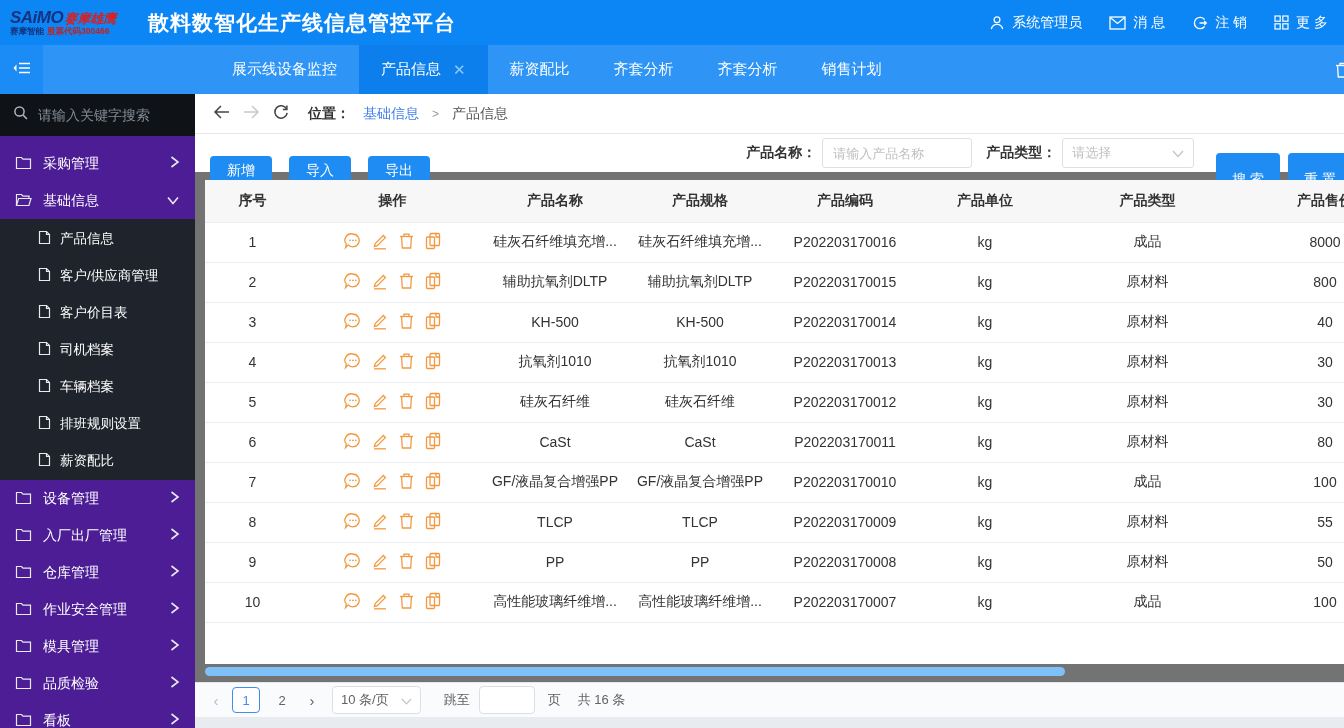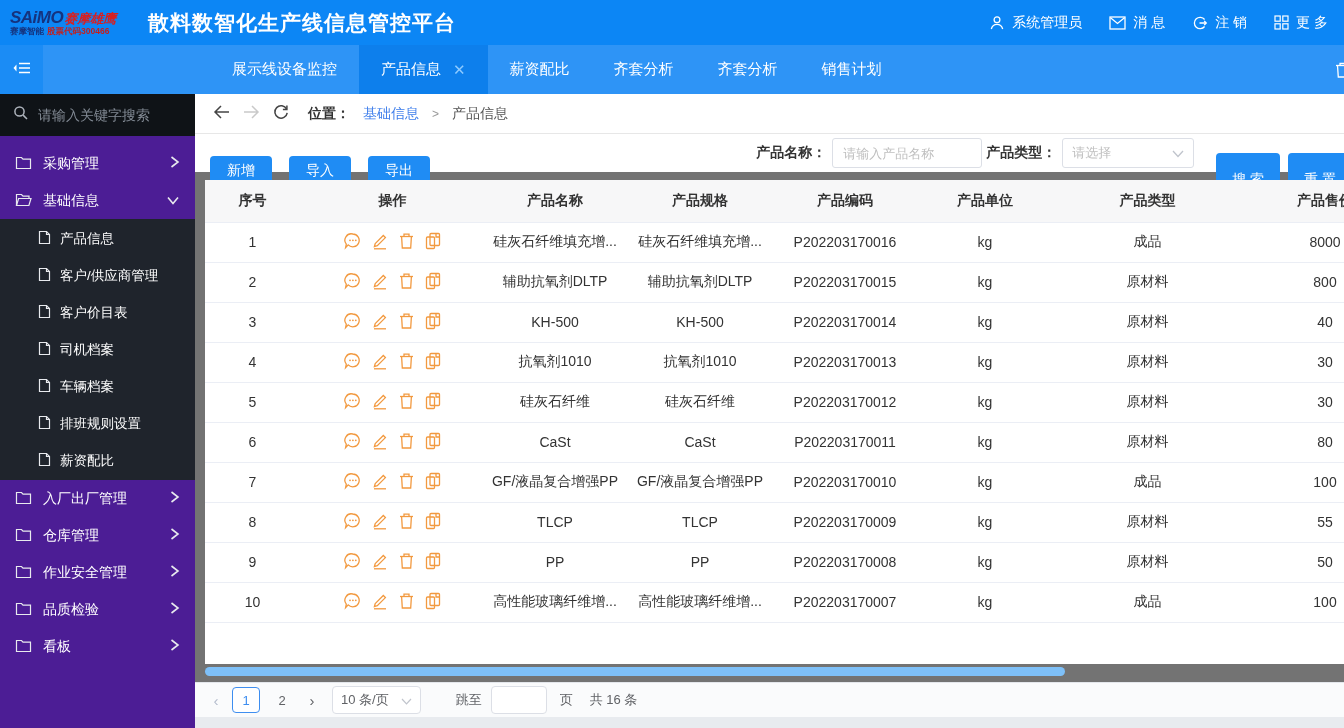--- a/index.html
+++ b/index.html
@@ -51,21 +51,21 @@
   .crumb .loc { font-weight:bold; color:#333; margin-left:6px; }
   .crumb .link { color:#3E7EEB; cursor:pointer; }
   .crumb .sep { color:#999; font-size:12px; }
   .crumb .cur { color:#555; }
   .crumb svg { cursor:pointer; }
 
   .toolbar { height:38px; background:#fff; display:flex; align-items:center; padding-left:15px; flex:0 0 auto; margin-bottom:8px; }
   .btn { height:30px; border:none; border-radius:4px; background:#1F8CF4; color:#fff; font-size:14px; padding:0 17px; margin-right:17px; cursor:pointer; font-family:inherit; white-space:nowrap;margin-top:36px; }
   .filters { margin-left:auto; display:flex; align-items:center; margin-right:-8px; }
   .flabel { font-size:14px; font-weight:bold; color:#333; white-space:nowrap; margin-right:6px; }
-  .filters input { width:150px; height:30px; border:1px solid #DCDFE6; border-radius:3px; padding:0 10px; font-size:13px; font-family:inherit; outline:none; margin-right:4px; }
+  .filters input { width:150px; height:30px; border:1px solid #DCDFE6; border-radius:3px; padding:0 10px; font-size:13px; font-family:inherit; outline:none; margin-right:14px; }
   .filters input::placeholder { color:#BFBFBF; }
   .selbox { width:132px; height:30px; border:1px solid #DCDFE6; border-radius:3px; background:#fff; display:flex; align-items:center; padding:0 9px; color:#BFBFBF; font-size:13px; margin-right:14px; cursor:pointer; }
   .selbox .sv { margin-left:auto; }
   .btn.compact { margin-right:0; margin-left:8px; padding:18px 16px; }
 
   .card { flex:1 1 auto; background:#fff; margin-left:10px; overflow:hidden; }
   table { width:1205px; border-collapse:collapse; table-layout:fixed; text-align:center; }
   thead th { height:42px; background:#F7F7F8; font-size:14px; font-weight:bold; color:#333; border-bottom:1px solid #EBEEF5; white-space:nowrap; overflow:hidden; }
   tbody td { height:40px; font-size:14px; color:#333; border-bottom:1px solid #EBEEF5; white-space:nowrap; overflow:hidden; }
   .ops { display:inline-flex; gap:9px; align-items:center; }
@@ -267,20 +267,31 @@
                   <path d="M8.5 1.5 V4.5 H11.5" fill="none" stroke="#E8EAEE" stroke-width="1.2"></path>
                 </svg></span>
     <span>薪资配比</span>
   </div>
           </div>
           <div class="mgroup">
     <span class="fc"><svg width="17" height="15" viewBox="0 0 17 15">
                 <path d="M1.5 13.5 V2.5 H6.5 L8 4.2 H15.5 V13.5 Z" fill="none" stroke="#E8EAEE" stroke-width="1.2"></path>
               </svg></span>
 
+    <span>设备管理</span>
+    <span class="chev cr"><svg width="11" height="14" viewBox="0 0 11 14">
+                <path d="M2.5 2 9 7 2.5 12" fill="none" stroke="#E8EAEE" stroke-width="1.6"></path>
+              </svg></span>
+
+  </div>
+          <div class="mgroup">
+    <span class="fc"><svg width="17" height="15" viewBox="0 0 17 15">
+                <path d="M1.5 13.5 V2.5 H6.5 L8 4.2 H15.5 V13.5 Z" fill="none" stroke="#E8EAEE" stroke-width="1.2"></path>
+              </svg></span>
+
     <span>入厂出厂管理</span>
     <span class="chev cr"><svg width="11" height="14" viewBox="0 0 11 14">
                 <path d="M2.5 2 9 7 2.5 12" fill="none" stroke="#E8EAEE" stroke-width="1.6"></path>
               </svg></span>
 
   </div>
           <div class="mgroup">
     <span class="fc"><svg width="17" height="15" viewBox="0 0 17 15">
                 <path d="M1.5 13.5 V2.5 H6.5 L8 4.2 H15.5 V13.5 Z" fill="none" stroke="#E8EAEE" stroke-width="1.2"></path>
               </svg></span>
@@ -290,20 +301,31 @@
                 <path d="M2.5 2 9 7 2.5 12" fill="none" stroke="#E8EAEE" stroke-width="1.6"></path>
               </svg></span>
 
   </div>
           <div class="mgroup">
     <span class="fc"><svg width="17" height="15" viewBox="0 0 17 15">
                 <path d="M1.5 13.5 V2.5 H6.5 L8 4.2 H15.5 V13.5 Z" fill="none" stroke="#E8EAEE" stroke-width="1.2"></path>
               </svg></span>
 
     <span>作业安全管理</span>
+    <span class="chev cr"><svg width="11" height="14" viewBox="0 0 11 14">
+                <path d="M2.5 2 9 7 2.5 12" fill="none" stroke="#E8EAEE" stroke-width="1.6"></path>
+              </svg></span>
+
+  </div>
+          <div class="mgroup">
+    <span class="fc"><svg width="17" height="15" viewBox="0 0 17 15">
+                <path d="M1.5 13.5 V2.5 H6.5 L8 4.2 H15.5 V13.5 Z" fill="none" stroke="#E8EAEE" stroke-width="1.2"></path>
+              </svg></span>
+
+    <span>模具管理</span>
     <span class="chev cr"><svg width="11" height="14" viewBox="0 0 11 14">
                 <path d="M2.5 2 9 7 2.5 12" fill="none" stroke="#E8EAEE" stroke-width="1.6"></path>
               </svg></span>
 
   </div>
           <div class="mgroup">
     <span class="fc"><svg width="17" height="15" viewBox="0 0 17 15">
                 <path d="M1.5 13.5 V2.5 H6.5 L8 4.2 H15.5 V13.5 Z" fill="none" stroke="#E8EAEE" stroke-width="1.2"></path>
               </svg></span>
 
@@ -854,21 +876,21 @@
             <span class="pnum cur">1</span>
             <span class="pnum">2</span>
           </span>
         <span class="pchev next">›</span>
         <div class="psel">
           <span>10 条/页</span>
           <span class="sv"><svg width="11" height="7" viewBox="0 0 11 7">
                 <path d="M1 1 5.5 5.8 10 1" fill="none" stroke="#C0C4CC" stroke-width="1.2"></path>
               </svg></span>
         </div>
-        <span style="margin-left:26px;">跳至</span>
+        <span style="margin-left:14px;">跳至</span>
         <input class="pjump" style="">
         <span style="margin-left:4px;">页</span>
         <span class="ptotal">共 16 条</span>
       </div>
 
       <div class="bottom-strip"></div>
     </main>
   </div>
 </div>
 

